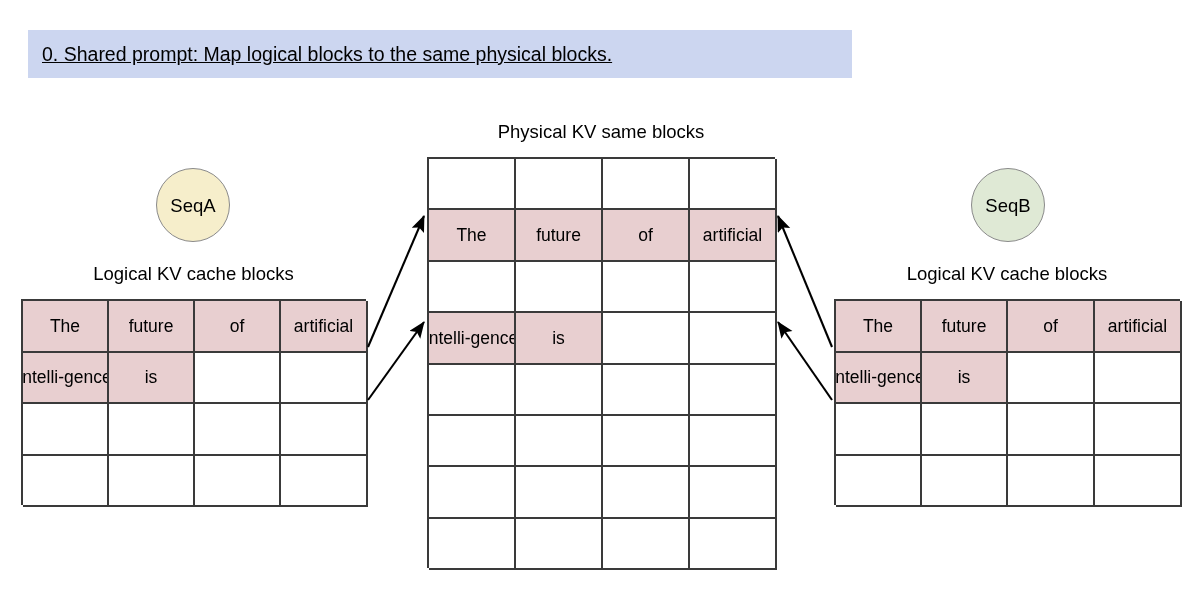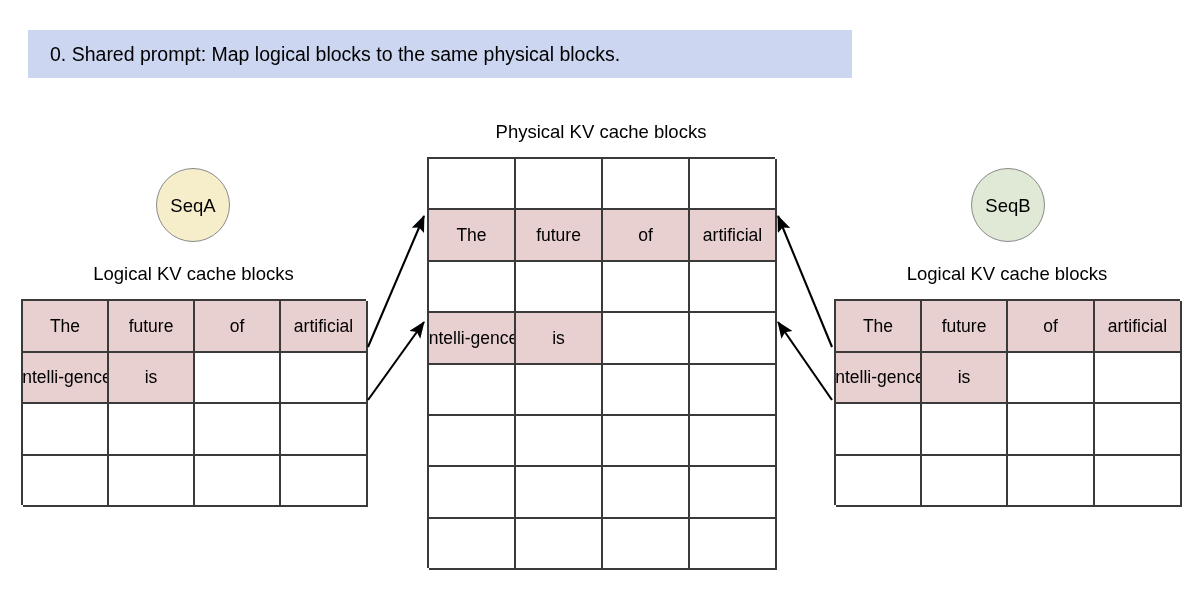--- a/index.html
+++ b/index.html
@@ -27,21 +27,22 @@
   .banner {
     position: absolute;
     left: 28px;
     top: 30px;
     width: 824px;
     height: 48px;
     background: #ccd6f0;
     display: flex;
     align-items: center;
     box-sizing: border-box;
-    padding-left: 22px;
+    padding-left: 14px;
+    text-decoration: underline;
   }
   .banner-text {
     font-size: 19.5px;
     line-height: 22px;
     color: #000;
     white-space: nowrap;
   }
 
   
   .caption {
@@ -130,21 +131,21 @@
 </style>
 </head>
 <body>
 
 <div id="canvas">
 
   <div class="banner">
     <span class="banner-text">0. Shared prompt: Map logical blocks to the same physical blocks.</span>
   </div>
 
-  <div class="caption" id="caption-physical">Physical KV cache blocks</div>
+  <div class="caption" id="caption-physical">Physical KV same blocks</div>
   <div class="caption" id="caption-left">Logical KV cache blocks</div>
   <div class="caption" id="caption-right">Logical KV cache blocks</div>
 
   <div class="seq-circle" id="seq-a">
     <span>Seq</span>
     <span>A</span>
   </div>
 
   <div class="seq-circle" id="seq-b">
     <span>Seq</span>

